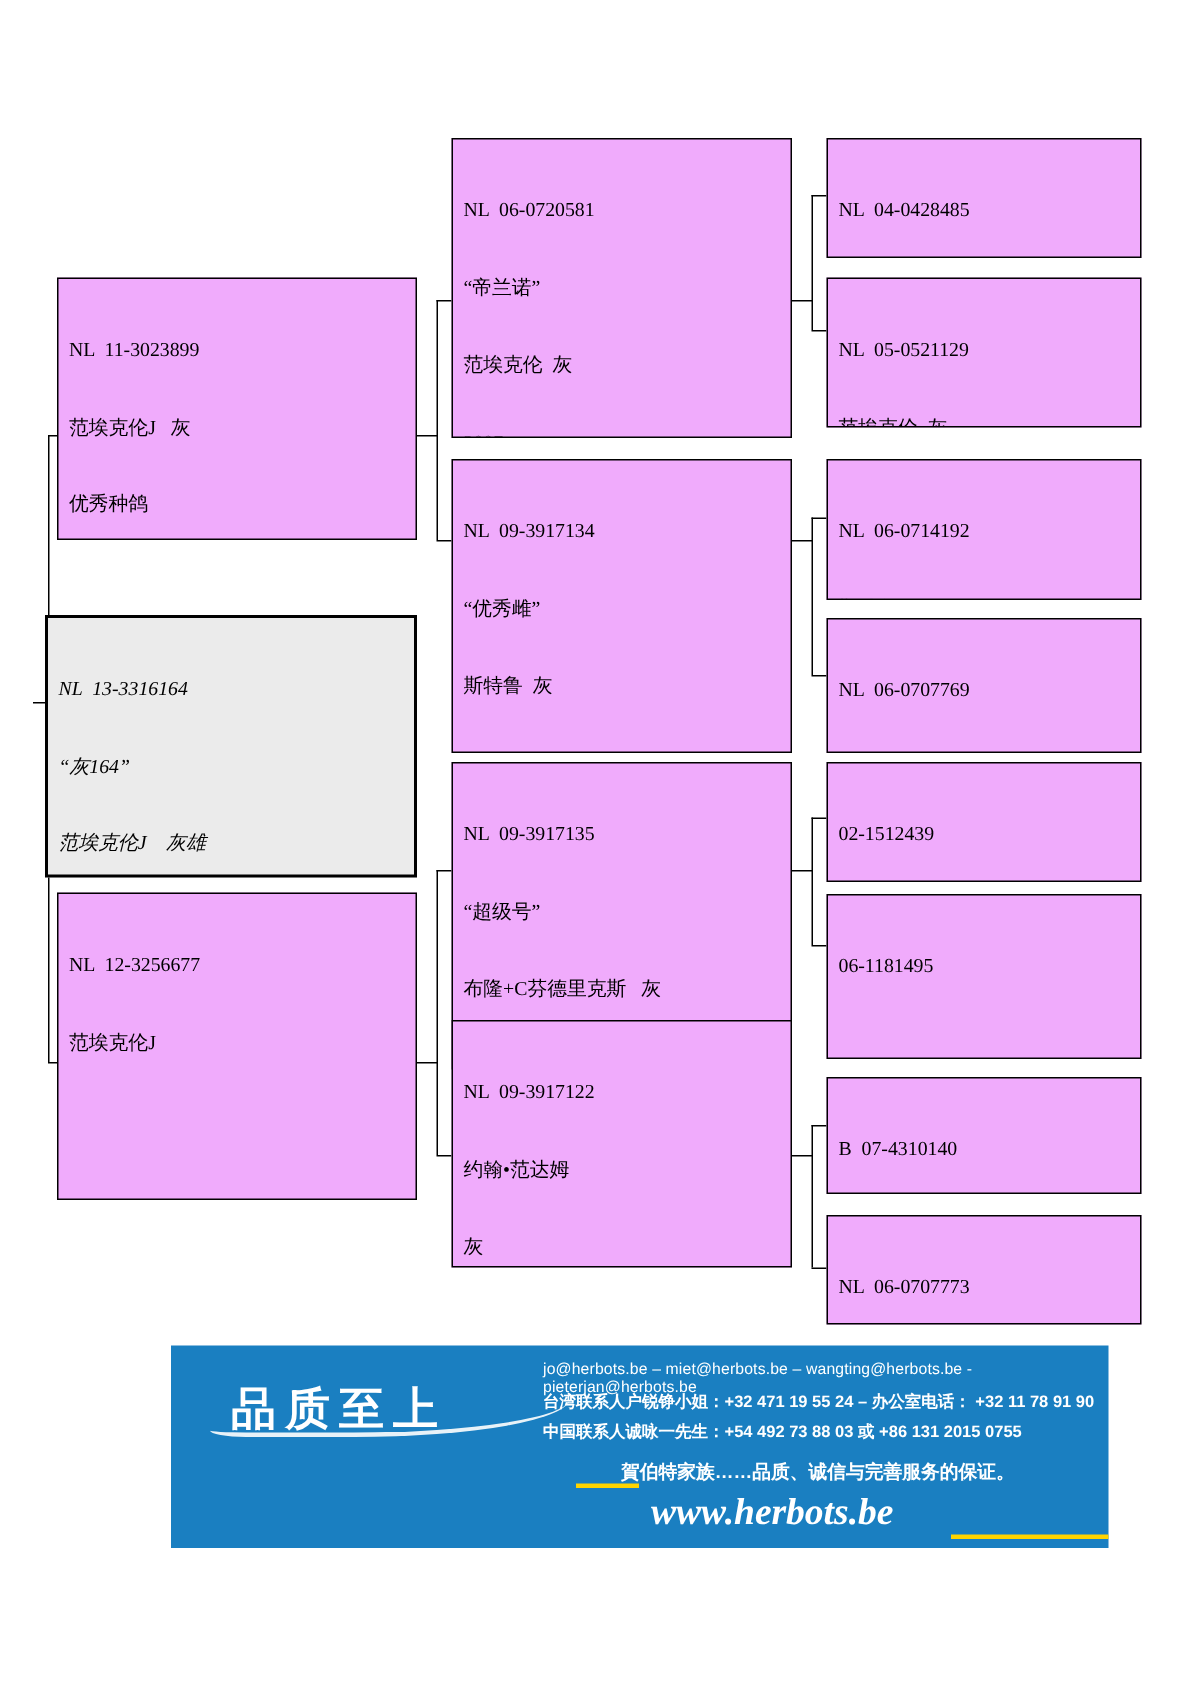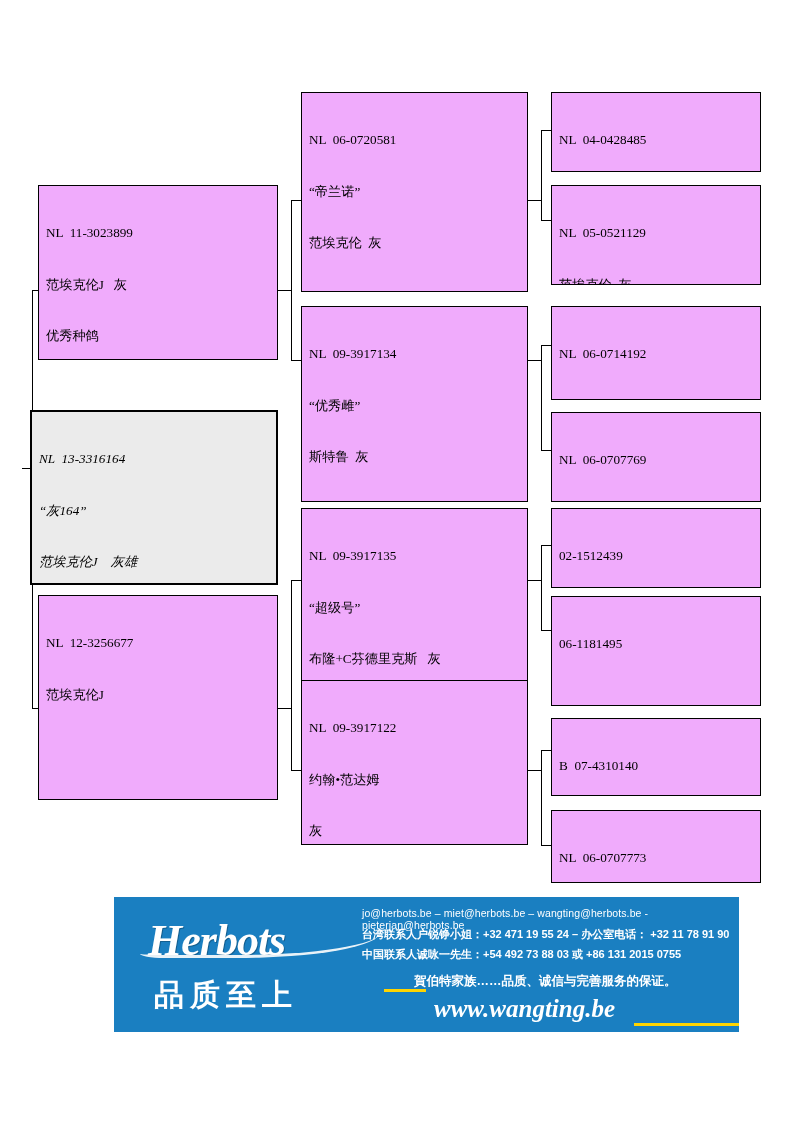--- a/index.html
+++ b/index.html
@@ -287,29 +287,28 @@
 
   <div class="box" style="left:551px; top:810px; width:210px; height:73px;">
     <div>NL  06-0707773</div>
     <div></div>
     
   </div>
 
   <div class="banner">
     <div class="logo">
       <div class="logo-swoosh"></div>
-      <div class="logo-word">Herbots</div>
       <div class="logo-sub">品质至上</div>
     </div>
     <div class="mails">jo@herbots.be – miet@herbots.be – wangting@herbots.be - pieterjan@herbots.be</div>
     <div class="ph ph1">
       <span class="lab">台湾联系人户锐铮小姐：</span><span>+32 471 19 55 24  – 办公室电话：  +32 11 78 91 90</span>
     </div>
     <div class="ph ph2">
       <span class="lab">中国联系人诚咏一先生：</span><span>+54 492 73 88 03 或 +86 131 2015 0755</span>
     </div>
     <div class="ylineA"></div>
     <div class="slogan">賀伯特家族……品质、诚信与完善服务的保证。</div>
-    <div class="url">www.wangting.be</div>
+    <div class="url">www.herbots.be</div>
     <div class="ylineB"></div>
   </div>
 
 </div>
 
 </body></html>

